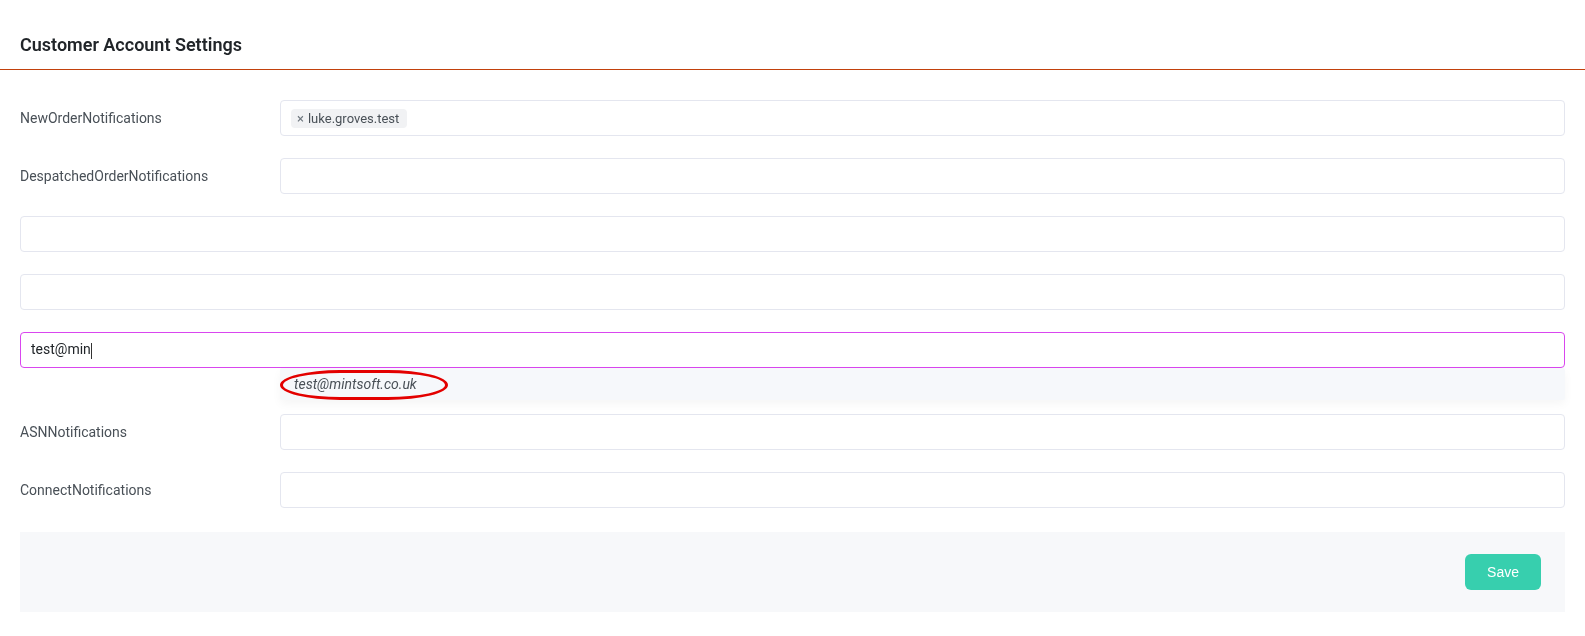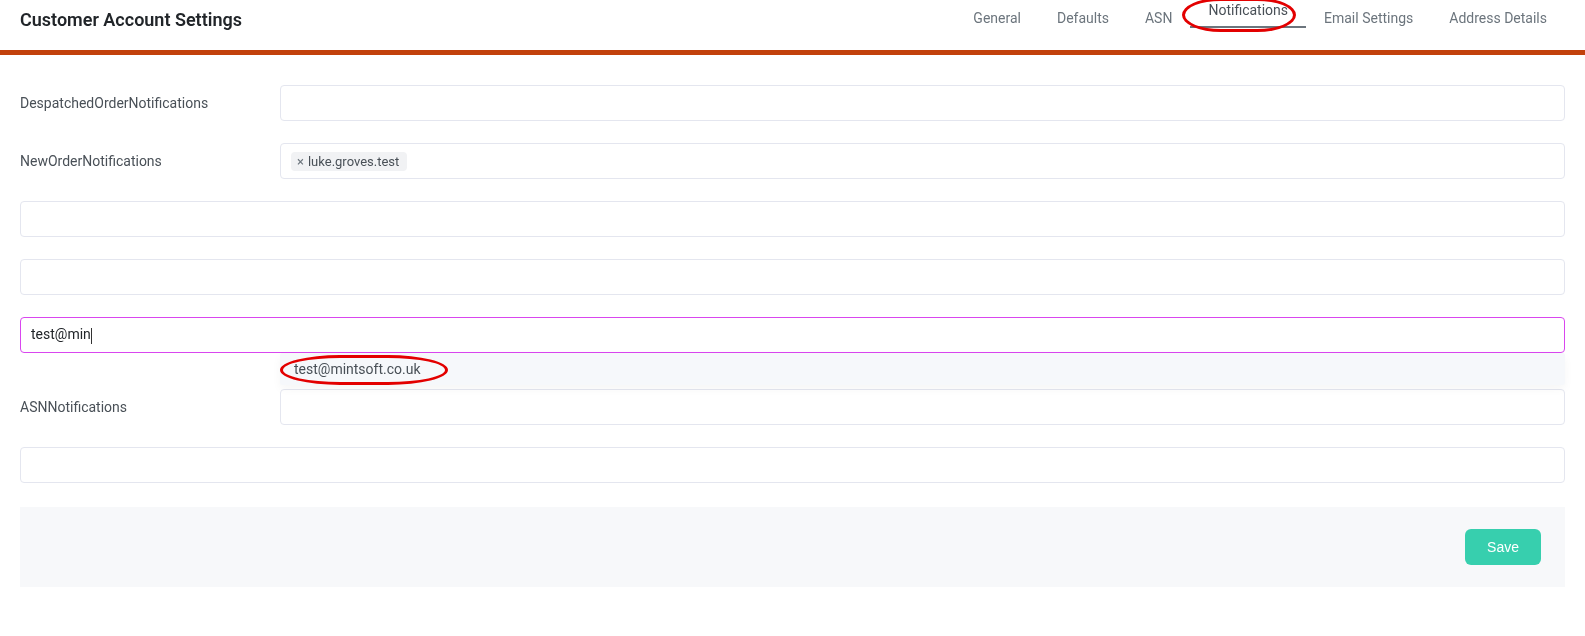--- a/index.html
+++ b/index.html
@@ -6,22 +6,22 @@
     body {
       font-family: -apple-system, BlinkMacSystemFont, "Segoe UI", Roboto, "Helvetica Neue", Arial, sans-serif;
       background: #fff;
       color: #495057;
       font-size: 14px;
     }
     .header {
       display: flex;
       align-items: center;
       justify-content: space-between;
-      padding: 2px 20px 14px 20px;
-      border-bottom: 5px solid #c2410c;
+      padding: 34px 20px 14px 20px;
+      border-bottom: 1px solid #c2410c;
       text-align: right;
     }
     .page-title {
       color: #212529;
       font-size: 18px;
       font-weight: 600;
     }
     .tabs {
       display: flex;
       gap: 0;
@@ -151,88 +151,78 @@
     }
     .page-root { position: relative; }
   </style>
 </head>
 <body>
 
 <div class="page-root">
 
   <div class="header">
     <div class="page-title">Customer Account Settings</div>
-    <div class="tabs" style="position:relative;">
-      <a class="tab">General</a>
-      <a class="tab">Defaults</a>
-      <a class="tab">ASN</a>
-      <span style="position:relative; display:inline-block;">
-        <a class="tab active">Notifications</a>
-        <span class="annot tab-circle" style="left:-8px; top:-4px;"></span>
-      </span>
-      <a class="tab">Email Settings</a>
-      <a class="tab">Address Details</a>
-    </div>
   </div>
 
   <div class="form-area">
-
-    <div class="form-row">
-      <div class="form-label">DespatchedOrderNotifications</div>
-      <div class="form-input-wrap">
-        <div class="form-input"></div>
-      </div>
-    </div>
 
     <div class="form-row">
       <div class="form-label">NewOrderNotifications</div>
       <div class="form-input-wrap">
         <div class="form-input">
           <span class="chip">
             <span class="x">×</span>
             <span>luke.groves.test</span>
           </span>
         </div>
       </div>
     </div>
 
     <div class="form-row">
+      <div class="form-label">DespatchedOrderNotifications</div>
+      <div class="form-input-wrap">
+        <div class="form-input"></div>
+      </div>
+    </div>
+
+    <div class="form-row">
       <div class="form-input-wrap">
         <div class="form-input"></div>
       </div>
     </div>
 
     <div class="form-row">
       <div class="form-input-wrap">
         <div class="form-input"></div>
       </div>
     </div>
 
     <div class="form-row" style="position:relative;">
       <div class="form-input-wrap">
         <div class="form-input focused">
           <span class="text-cursor">test@min</span>
         </div>
       </div>
       <div class="suggestion" style="top:36px; margin-left:260px;">
-        <span style="position:relative; display:inline-block;">
+        <span style="position:relative; display:inline-block;font-style:italic;">
           <span>test@mintsoft.co.uk</span>
           <span class="annot suggestion-circle" style="left:-14px; top:-6px;"></span>
         </span>
       </div>
     </div>
 
-    <div class="form-row" style="margin-top:36px;">
+    <div class="form-row" style="margin-top:46px;">
       <div class="form-label">ASNNotifications</div>
       <div class="form-input-wrap">
         <div class="form-input"></div>
       </div>
     </div>
 
     <div class="form-row">
+      <div class="form-label">ConnectNotifications</div>
       <div class="form-input-wrap">
         <div class="form-input"></div>
       </div>
     </div>
 
 
   </div>
 
   <div class="footer-bar">
     <button class="save-btn">Save</button>

